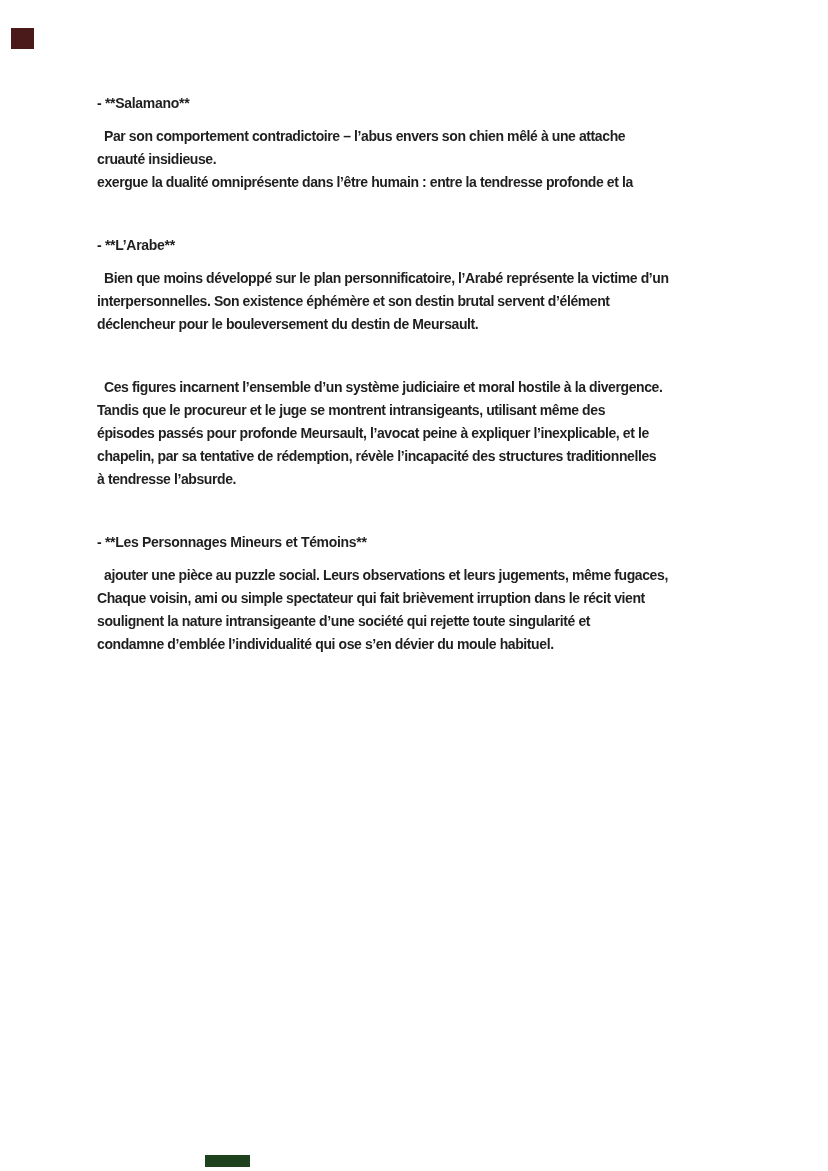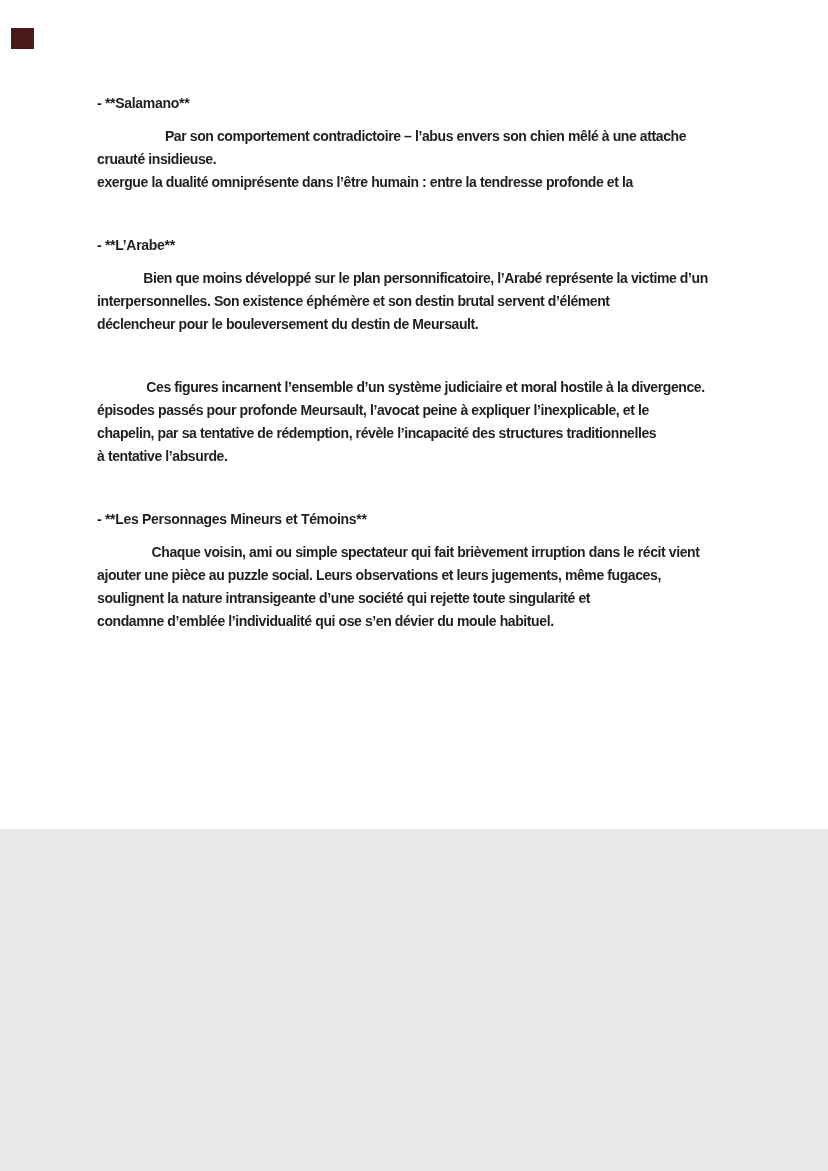--- a/index.html
+++ b/index.html
@@ -1,19 +1,19 @@
 <!DOCTYPE html>
 <html><head>
 <meta charset="utf-8">
 <style>
   html, body { margin: 0; padding: 0; background: #e8e8e8; }
   .page {
     position: relative;
     width: 828px;
-    height: 829px;
+    height: 1171px;
     background: #ffffff;
     overflow: hidden;
     font-family: "Liberation Sans", sans-serif;
     font-weight: 700;
     color: #1f1f1f;
   }
   .content {
     position: absolute;
     left: 97px;
     top: 92px;
@@ -27,21 +27,21 @@
     white-space: nowrap;
     margin: 0 0 10px 0;
   }
   .para { margin: 0; }
   .line {
     font-size: 14px;
     line-height: 23px;
     letter-spacing: -0.4px;
     white-space: nowrap;
   }
-  .para .line:first-child { padding-left: 7px; text-align: center; }
+  .para .line:first-child { padding-left: 7px; }
   .corner-patch {
     position: absolute;
     left: 11px;
     top: 28px;
     width: 23px;
     height: 21px;
   }
   .footer-patch {
     position: absolute;
     left: 205px;
@@ -73,31 +73,32 @@
       <div class="para">
         <div class="line">Bien que moins développé sur le plan personnificatoire, l’Arabé représente la victime d’un</div>
         <div class="line">interpersonnelles. Son existence éphémère et son destin brutal servent d’élément</div>
         <div class="line">déclencheur pour le bouleversement du destin de Meursault.</div>
       </div>
     </div>
 
     <div class="section">
       <div class="para">
         <div class="line">Ces figures incarnent l’ensemble d’un système judiciaire et moral hostile à la divergence.</div>
+        <div class="line">Tandis que le procureur et le juge se montrent intransigeants, utilisant même des</div>
         <div class="line">épisodes passés pour profonde Meursault, l’avocat peine à expliquer l’inexplicable, et le</div>
         <div class="line">chapelin, par sa tentative de rédemption, révèle l’incapacité des structures traditionnelles</div>
-        <div class="line">à tentative l’absurde.</div>
+        <div class="line">à tendresse l’absurde.</div>
       </div>
     </div>
 
     <div class="section">
       <div class="heading">- **Les Personnages Mineurs et Témoins**</div>
       <div class="para">
+        <div class="line">ajouter une pièce au puzzle social. Leurs observations et leurs jugements, même fugaces,</div>
         <div class="line">Chaque voisin, ami ou simple spectateur qui fait brièvement irruption dans le récit vient</div>
-        <div class="line">ajouter une pièce au puzzle social. Leurs observations et leurs jugements, même fugaces,</div>
         <div class="line">soulignent la nature intransigeante d’une société qui rejette toute singularité et</div>
         <div class="line">condamne d’emblée l’individualité qui ose s’en dévier du moule habituel.</div>
       </div>
     </div>
 
   </div>
 
   <div class="footer-patch" style="background: rgb(30, 66, 30);"></div>
 
 </div>

